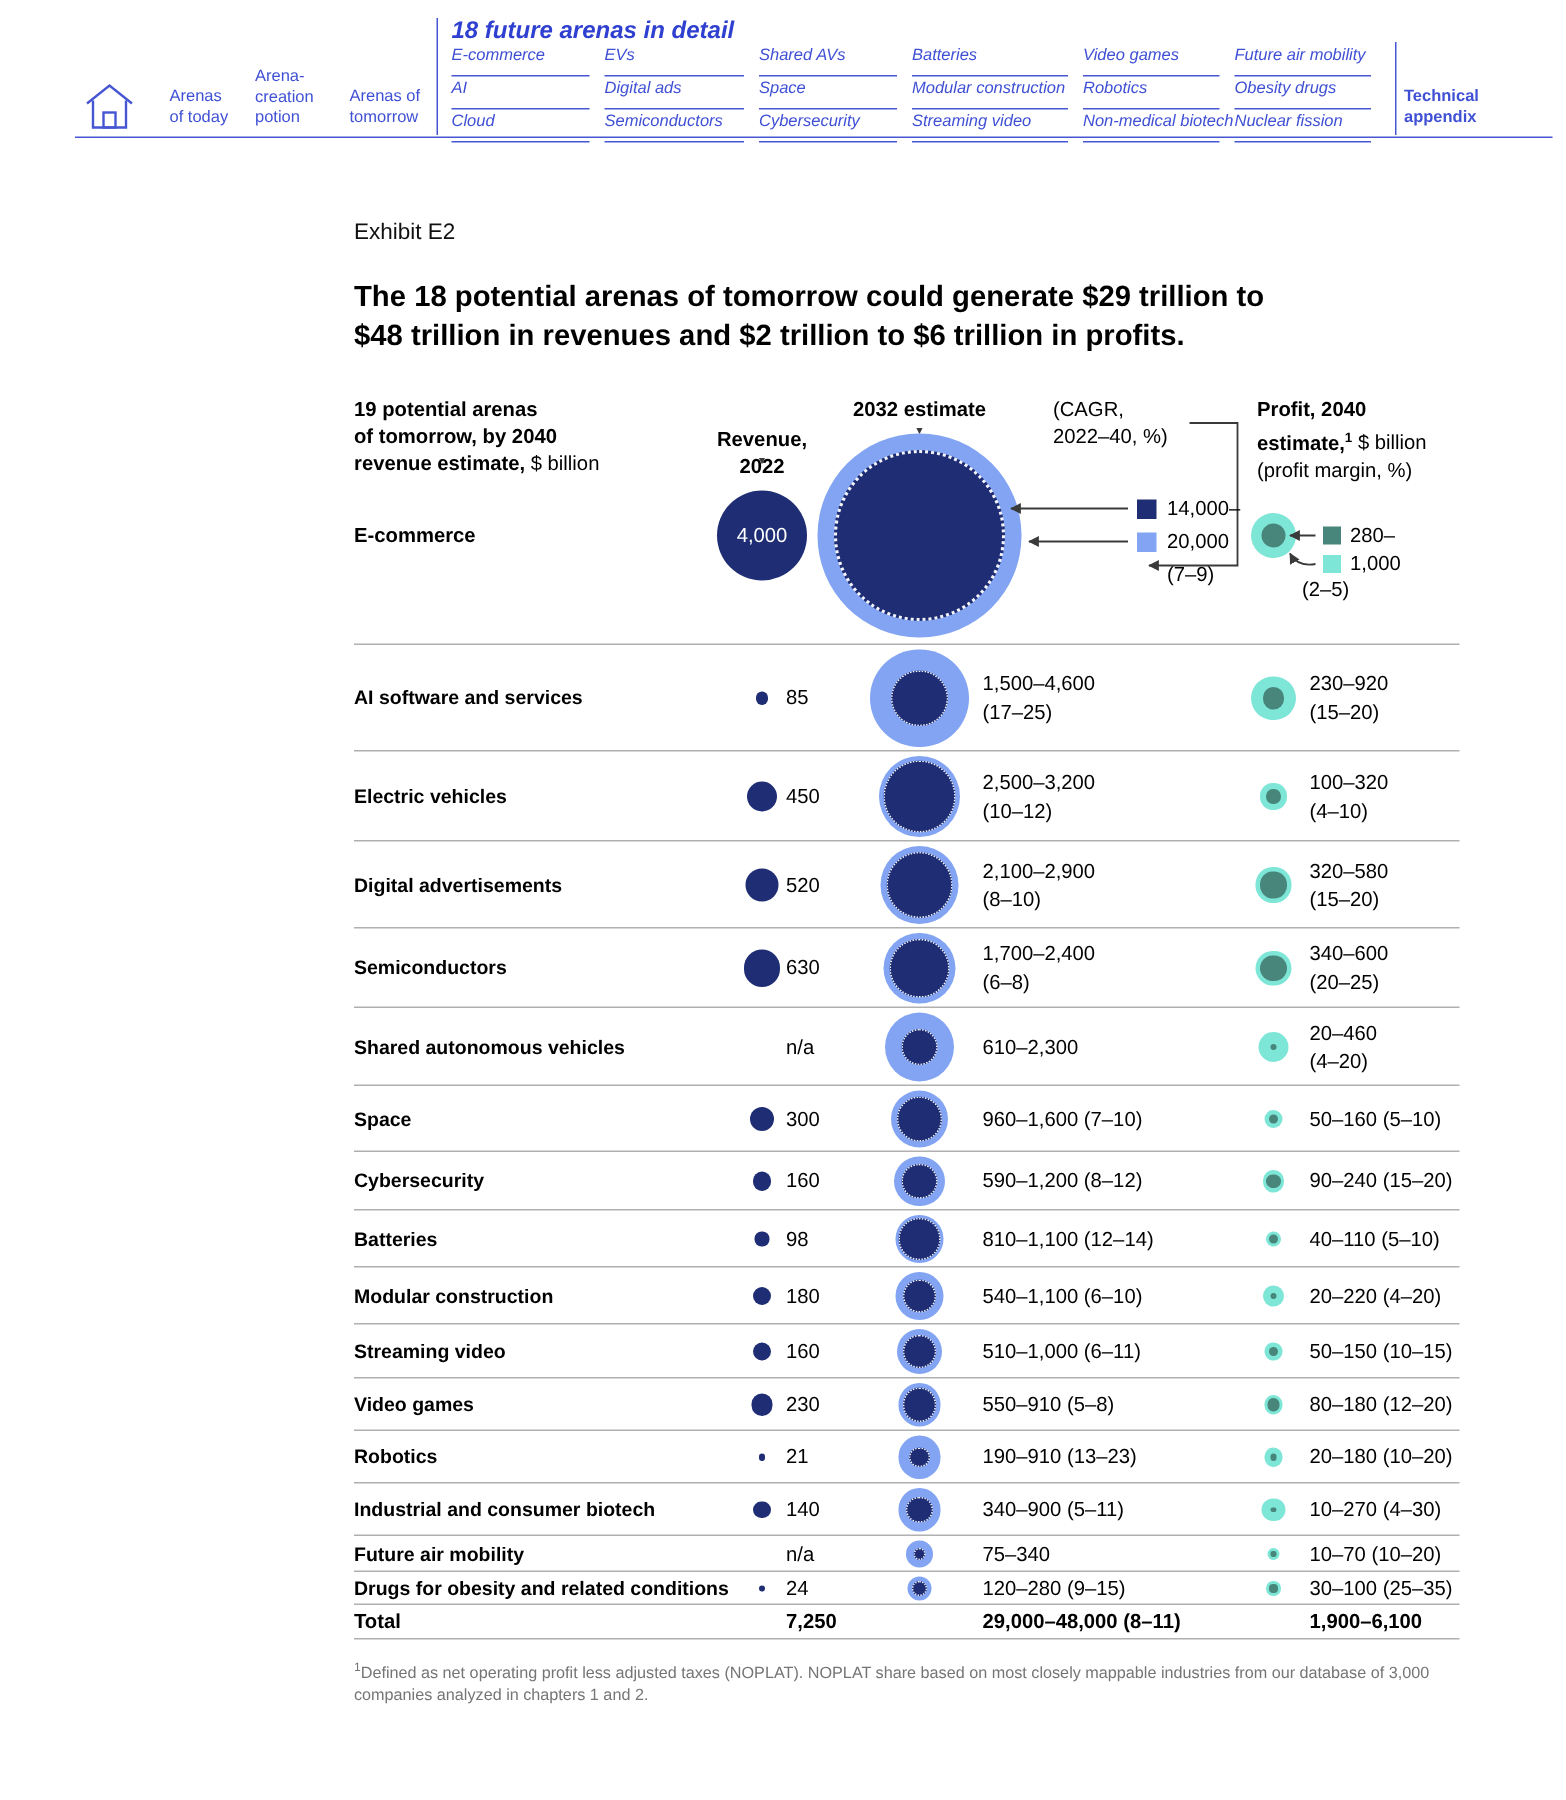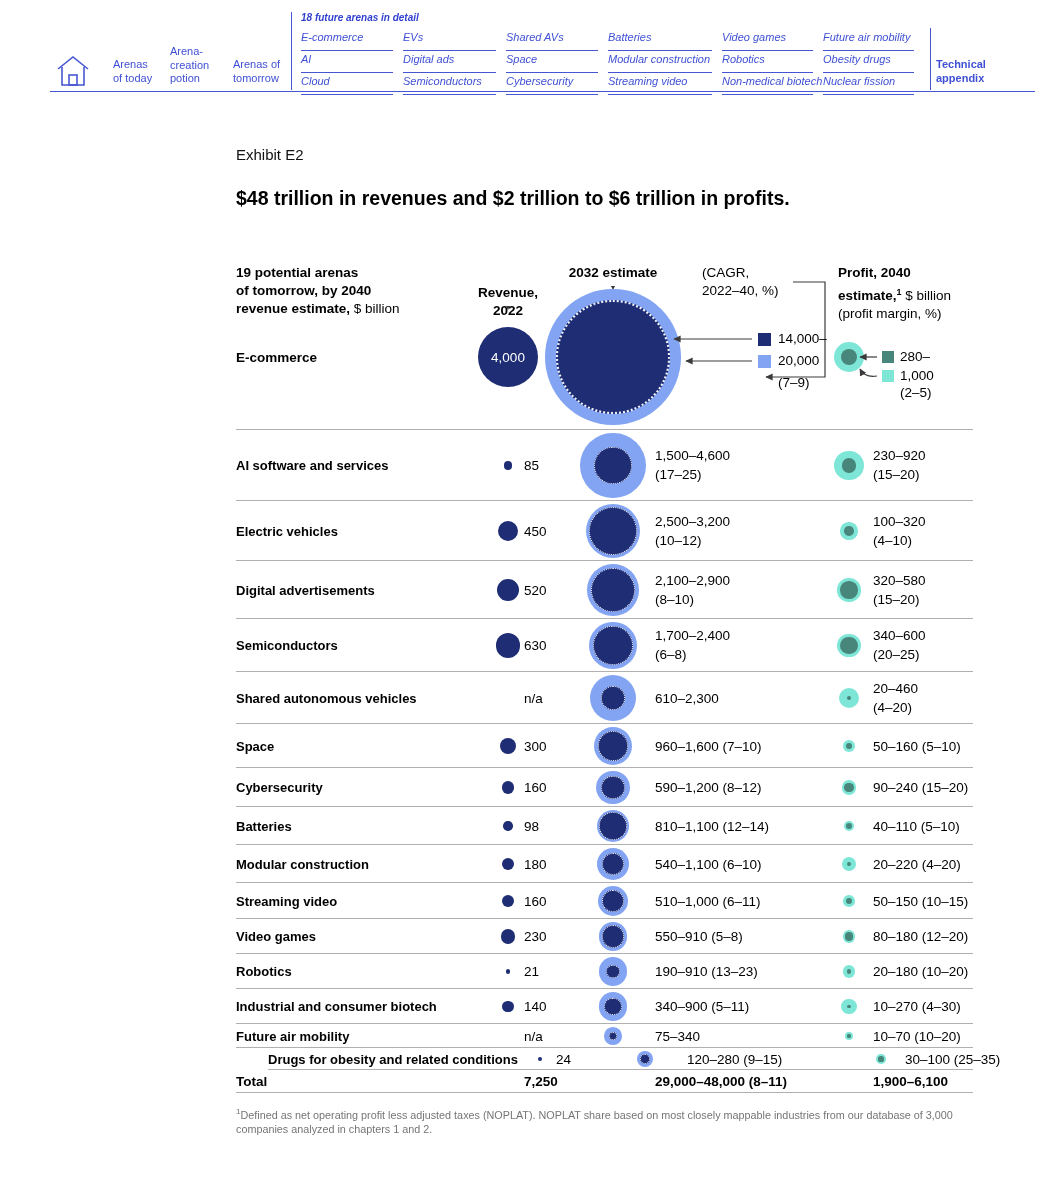--- a/index.html
+++ b/index.html
@@ -7,21 +7,21 @@
   body {
     width:1044px; height:1200px; overflow:hidden; background:#fff;
     font-family:"Liberation Sans", sans-serif; color:#000;
     position:relative;
   }
   
   .nav { position:absolute; left:0; top:0; width:1044px; height:94px; }
   .nav-rule { position:absolute; left:50px; width:985px; top:91px; border-top:1.5px solid #4656d3; }
   .nav-item { position:absolute; font-size:11px; line-height:13.5px; color:#3f50d4; font-weight:500; cursor:pointer; }
   .nav-vdiv { position:absolute; width:0; border-left:1px solid #4656d3; }
-  .detail-title { position:absolute; font-size:10px; font-weight:700; font-style:italic; color:#2f3fd0; }
+  .detail-title { position:absolute; font-size:16px; font-weight:700; font-style:italic; color:#2f3fd0; }
   .links-grid { position:absolute; left:301px; top:29px; display:flex; gap:10px; }
   .links-col { display:flex; flex-direction:column; }
   .nav-link {
     font-size:11px; font-style:italic; color:#3f50d4; height:22px; padding-top:2px;
     border-bottom:1px solid #4656d3; cursor:pointer; white-space:nowrap;
   }
   .tech-appendix { position:absolute; left:936px; top:58px; font-size:11px; line-height:13.5px; font-weight:700; color:#3f50d4; cursor:pointer; }
   .home-icon { position:absolute; left:54px; top:54px; cursor:pointer; }
 
   
@@ -118,20 +118,21 @@
   <div class="tech-appendix" id="nav-appendix">
       <div>Technical</div>
       <div>appendix</div>
     </div>
   <div class="nav-rule"></div>
 </div>
 
 <div class="main">
   <div class="exhibit-label">Exhibit E2</div>
   <div class="title" id="title">
+      <div>The 18 potential arenas of tomorrow could generate $29 trillion to</div>
       <div>$48 trillion in revenues and $2 trillion to $6 trillion in profits.</div>
     </div>
 
   <div class="chart">
 
     <div class="hero">
       <div class="hdr" style="left:0; top:4px;" id="hdr-arenas">
           <div><b>19 potential arenas</b></div>
           <div><b>of tomorrow, by 2040</b></div>
           <div><b>revenue estimate,</b><span class="nrm"> $ billion</span></div>
@@ -179,21 +180,21 @@
       <div class="legend-sq" style="left:522px; top:73px; background:#1e2d74;"></div>
       <div class="legend-txt" style="left:542px; top:68px;">14,000–</div>
       <div class="legend-sq" style="left:522px; top:95px; background:#82a4f2;"></div>
       <div class="legend-txt" style="left:542px; top:90px;">20,000</div>
       <div class="legend-txt" style="left:542px; top:112px;">(7–9)</div>
 
       <div class="legend-sq psq" style="left:646px; top:91px; background:#48857a;"></div>
       <div class="legend-txt" style="left:664px; top:86px;">280–</div>
       <div class="legend-sq psq" style="left:646px; top:110px; background:#7de6d7;"></div>
       <div class="legend-txt" style="left:664px; top:105px;">1,000</div>
-      <div class="legend-txt" style="left:664px; top:122px;">(2–5)</div>
+      <div class="legend-txt" style="left:632px; top:122px;">(2–5)</div>
     </div>
 
     <div id="rows">
         <div class="row" style="height: 71px;">
           <div class="row-label">AI software and services</div>
           <div class="circle" style="left: 267.575px; top: 31.0746px; width: 8.85076px; height: 8.85076px; background: rgb(30, 45, 116);"></div>
           <div class="rev-text">85</div>
           <div class="circle" style="left: 344.445px; top: 2.94482px; width: 65.1104px; height: 65.1104px; background: rgb(130, 164, 242);"></div>
           <div class="circle" style="left: 358.41px; top: 16.9097px; width: 37.1806px; height: 37.1806px; background: rgb(30, 45, 116); border: 1.5px dotted rgba(255, 255, 255, 0.95);"></div>
           <div class="est-text">
@@ -400,21 +401,21 @@
           <div class="circle" style="left: 372.843px; top: 7.84308px; width: 8.31384px; height: 8.31384px; background: rgb(30, 45, 116); border: 1px dotted rgba(255, 255, 255, 0.95);"></div>
           <div class="est-text">
             <div>75–340</div>
           </div>
           <div class="circle" style="left: 608.984px; top: 7.98403px; width: 8.03194px; height: 8.03194px; background: rgb(125, 230, 215);"></div>
           <div class="circle" style="left: 611.482px; top: 10.4821px; width: 3.03579px; height: 3.03579px; background: rgb(72, 133, 122);"></div>
           <div class="pro-text">
             <div>10–70 (10–20)</div>
           </div>
         </div>
-        <div class="row" style="height: 22px; margin-left: 32px;">
+        <div class="row" style="height: 22px;">
           <div class="row-label">Drugs for obesity and related conditions</div>
           <div class="circle" style="left: 269.648px; top: 8.64849px; width: 4.70302px; height: 4.70302px; background: rgb(30, 45, 116);"></div>
           <div class="rev-text">24</div>
           <div class="circle" style="left: 368.968px; top: 2.96806px; width: 16.0639px; height: 16.0639px; background: rgb(130, 164, 242);"></div>
           <div class="circle" style="left: 371.742px; top: 5.74186px; width: 10.5163px; height: 10.5163px; background: rgb(30, 45, 116); border: 1px dotted rgba(255, 255, 255, 0.95);"></div>
           <div class="est-text">
             <div>120–280 (9–15)</div>
           </div>
           <div class="circle" style="left: 608.2px; top: 6.2px; width: 9.6px; height: 9.6px; background: rgb(125, 230, 215);"></div>
           <div class="circle" style="left: 610.371px; top: 8.37093px; width: 5.25814px; height: 5.25814px; background: rgb(72, 133, 122);"></div>

